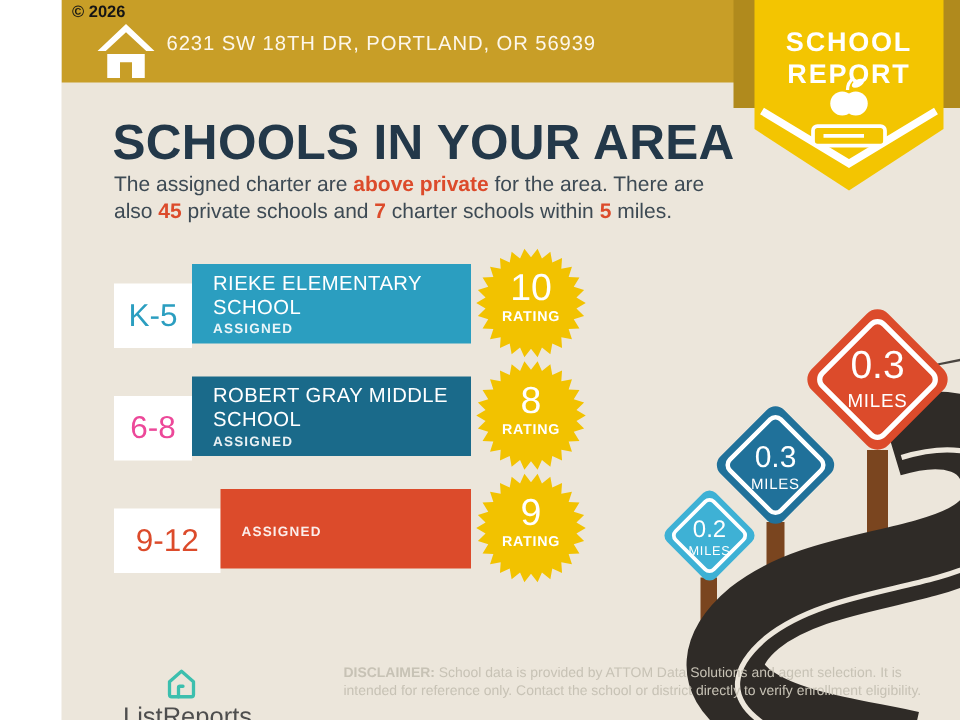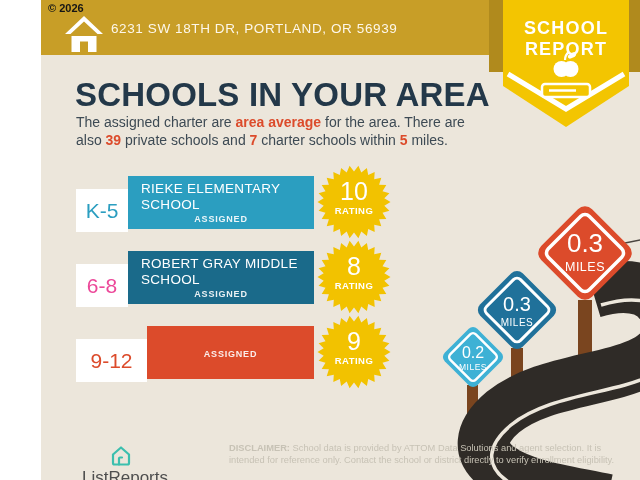--- a/index.html
+++ b/index.html
@@ -24,21 +24,21 @@
   .intro b{color:#DC4B2B;}
 
   
   .rows{position:absolute;left:35px;top:176px;}
   .school-row{position:relative;width:238px;height:53px;margin-bottom:22px;}
   .grade-box{position:absolute;left:0;top:13px;height:43px;background:#fff;
              display:flex;align-items:center;justify-content:center;
              font-size:21px;}
   .bar{position:absolute;top:0;height:53px;color:#fff;
        display:flex;flex-direction:column;justify-content:center;
-       box-sizing:border-box;align-items:center;}
+       padding-left:14px;box-sizing:border-box;}
   .school-name{font-size:13.5px;line-height:15.5px;letter-spacing:.3px;max-width:160px;}
   .assigned{font-size:9px;font-weight:bold;letter-spacing:.8px;margin-top:2px;opacity:.9;}
   .row-1 .grade-box{width:52px;color:#2B9EC0;}
   .row-1 .bar{left:52px;width:186px;background:#2B9EC0;}
   .row-2 .grade-box{width:52px;color:#ec4899;}
   .row-2 .bar{left:52px;width:186px;background:#1A6A8A;}
   .row-3 .grade-box{width:71px;color:#DC4B2B;}
   .row-3 .bar{left:71px;width:167px;background:#DC4B2B;}
   .burst-svg{position:absolute;left:241px;top:-11px;}
   .burst-num{font-size:25px;fill:#fff;}
@@ -83,21 +83,21 @@
       <path d="M524 60 q0 -5 4 -8" stroke="#fff" stroke-width="2.2" fill="none"></path>
       <ellipse cx="531" cy="55.5" rx="4.5" ry="2.4" fill="#fff" transform="rotate(-28 531 55.5)"></ellipse>
     </g>
     <g>
       <rect x="501" y="84" width="48" height="13" rx="3" fill="#F3C501" stroke="#fff" stroke-width="2.5"></rect>
       <line x1="508" y1="90.5" x2="535" y2="90.5" stroke="#fff" stroke-width="2.5"></line>
     </g>
   </svg>
 
   <div class="page-title">SCHOOLS IN YOUR AREA</div>
-  <div class="intro"><span>The assigned charter are </span><b>area average</b><span> for the area. There are also </span><b>39</b><span> private schools and </span><b>7</b><span> charter schools within </span><b>5</b><span> miles.</span></div>
+  <div class="intro"><span>The assigned charter are </span><b>above private</b><span> for the area. There are also </span><b>45</b><span> private schools and </span><b>7</b><span> charter schools within </span><b>5</b><span> miles.</span></div>
 
   <div class="rows">
 
     <div class="school-row row-1">
       <div class="grade-box">K-5</div>
       <div class="bar">
         <div class="school-name">RIEKE ELEMENTARY SCHOOL</div>
         <div class="assigned">ASSIGNED</div>
       </div>
       <svg class="burst-svg" width="74" height="74" viewBox="0 0 74 74">

